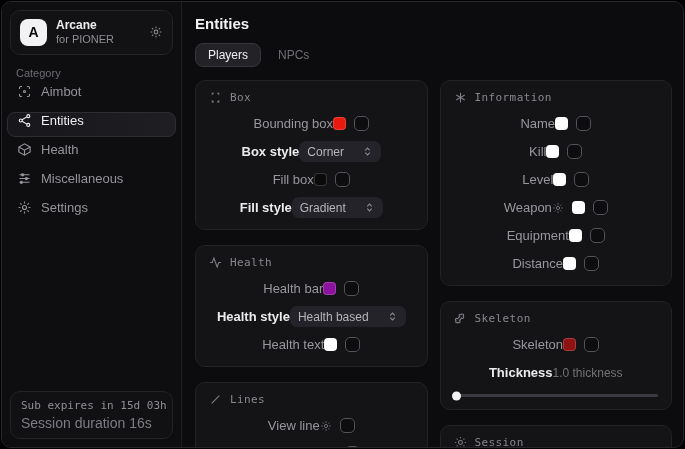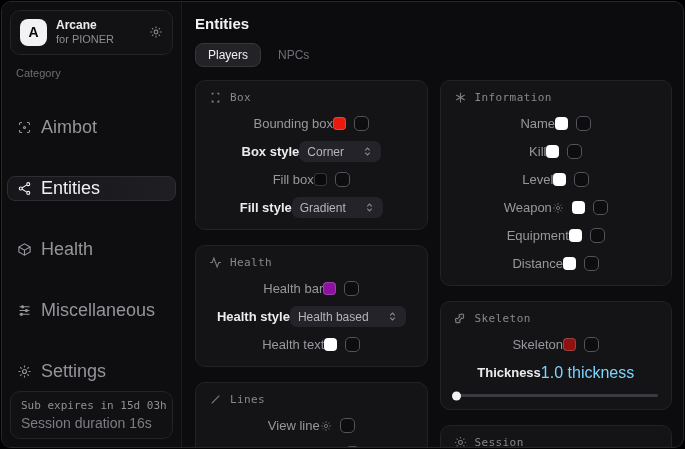--- a/index.html
+++ b/index.html
@@ -16,23 +16,23 @@
            background:#121215; padding:7px 9px; display:flex; align-items:center; gap:9px; }
   .logo { width:27px; height:27px; border-radius:8px; background:#f2f2f4;
           color:#0a0a0a; font-weight:bold; font-size:14px;
           display:flex; align-items:center; justify-content:center; }
   .brand-text { flex:1; line-height:1.25; }
   .brand-title { color:#ededf0; font-size:12px; font-weight:bold; }
   .brand-sub { color:#8d8d94; font-size:11px; }
   .brand-gear { color:#8a8a91; display:flex; }
   .category { color:#6c6c73; font-size:11px; margin:12px 0 4px 14px; }
   .nav { display:flex; flex-direction:column; gap:4px; padding:0 5px; }
-  .nav-item { display:flex; align-items:center; gap:9px; height:25px;
-              padding:0 9px; border-radius:8px; color:#94949b; font-size:18px;
-              border:1px solid transparent; cursor:pointer;margin-top:32px; }
+  .nav-item { display:flex; align-items:flex-start; gap:9px; height:25px;
+              padding:0 9px; border-radius:8px; color:#94949b; font-size:13px;
+              border:1px solid transparent; cursor:pointer; }
   .nav-item.active { color:#f0f0f2; border-color:#2d2d33;
               background:linear-gradient(90deg,#17171b 0%,#1e1e23 100%); }
   .nav-icon { display:flex; width:15px; }
   .sb-footer { position:absolute; left:8px; right:8px; bottom:8px;
                border:1px solid #232328; border-radius:10px; background:#111114;
                padding:7px 10px; }
   .sb-footer-line1 { font-family:"DejaVu Sans Mono", monospace; font-size:11px;
                      color:#8f8f96; white-space:nowrap; }
   .sb-footer-line2 { font-size:14px; font-weight:normal; color:#7c7c84; margin-top:3px; }
 
@@ -59,21 +59,21 @@
   .ctrls { display:flex; align-items:center; gap:8px; }
   .swatch { width:13px; height:13px; border-radius:4px;
             border:1px solid rgba(255,255,255,.18); cursor:pointer; }
   .checkbox { width:15px; height:15px; border-radius:5px; background:#0d0d0f;
               border:1.5px solid #53535b; cursor:pointer; }
   .gear-sm { color:#6f6f77; display:flex; cursor:pointer; }
   .select { display:flex; align-items:center; gap:18px; height:21px; padding:0 8px;
             background:#232329; border-radius:7px; cursor:pointer; }
   .select-value { font-size:12px; color:#b5b5bc; }
   .select-icon { color:#8b8b93; display:flex; }
-  .value-text { font-size:16px; color:#7dd3fc; }
+  .value-text { font-size:12px; color:#737373; }
   .slider { position:relative; height:3px; border-radius:2px; background:#3a3a40;
             margin-top:3px; cursor:pointer; }
   .slider-fill { position:relative; height:100%; border-radius:2px; background:#f2f2f4; }
   .slider-thumb { position:absolute; right:-5px; top:50%; transform:translateY(-50%);
             width:9px; height:9px; border-radius:50%; background:#f2f2f4; cursor:pointer; }
   svg { display:block; }
 </style>
 </head>
 <body>
 

